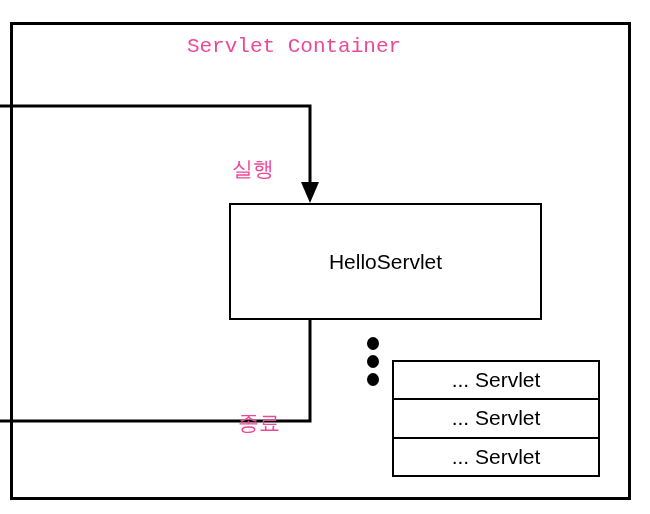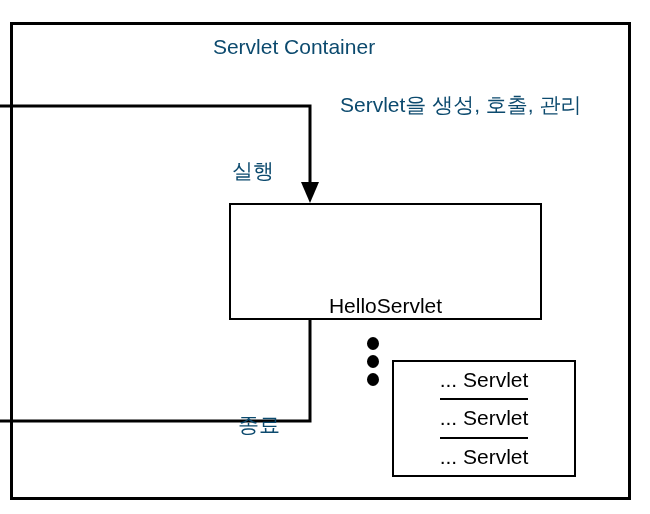--- a/index.html
+++ b/index.html
@@ -23,21 +23,22 @@
     position: absolute;
     left: 0;
     top: 0;
     width: 650px;
     height: 514px;
   }
   .label {
     position: absolute;
     white-space: nowrap;
     line-height: 1;
-    color: #0c4a6e;
+    color: #ec4899;
+    font-family: Liberation Mono, monospace;
   }
   
   .container-frame {
     position: absolute;
     left: 10px;
     top: 22px;
     width: 621px;
     height: 478px;
     border: 3px solid #000000;
     box-sizing: border-box;
@@ -61,21 +62,21 @@
   .servlet-box {
     position: absolute;
     left: 229px;
     top: 203px;
     width: 313px;
     height: 117px;
     border: 2px solid #000000;
     box-sizing: border-box;
     background: #ffffff;
     display: flex;
-    align-items: flex-end;
+    align-items: center;
     justify-content: center;
   }
   .servlet-box-label {
     font-size: 21px;
     position: static;
   }
   
   .edge-label-run {
     left: 232px;
     top: 152px;
@@ -86,28 +87,27 @@
     left: 238px;
     top: 378px;
     font-size: 21px;
     margin-top: 36px;
   }
   
   .servlet-stack {
     position: absolute;
     left: 392px;
     top: 360px;
-    width: 184px;
+    width: 208px;
     height: 117px;
     border: 2px solid #000000;
     box-sizing: border-box;
     background: #ffffff;
     display: flex;
     flex-direction: column;
-    align-items: center;
   }
   .servlet-stack-row {
     flex: 1 1 0;
     border-bottom: 2px solid #000000;
     box-sizing: border-box;
     display: flex;
     align-items: center;
     justify-content: center;
     font-size: 21px;
     background: #ffffff;
@@ -146,21 +146,20 @@
 
     <path d="M -5 106 L 310 106 L 310 192" fill="none" stroke="#000000" stroke-width="3"></path>
 
     <polygon points="310,203 301,182 319,182" fill="#000000"></polygon>
 
     <path d="M 310 320 L 310 421 L -5 421" fill="none" stroke="#000000" stroke-width="3"></path>
   </svg>
 
   <div class="label container-title">Servlet Container</div>
 
-  <div class="label manage-caption">Servlet을 생성, 호출, 관리</div>
 
   <div class="label edge-label-run">실행</div>
 
   <div class="label edge-label-end">종료</div>
 
   <div class="servlet-box">
     <span class="servlet-box-label">HelloServlet</span>
   </div>
 
   <div class="dots-column">

